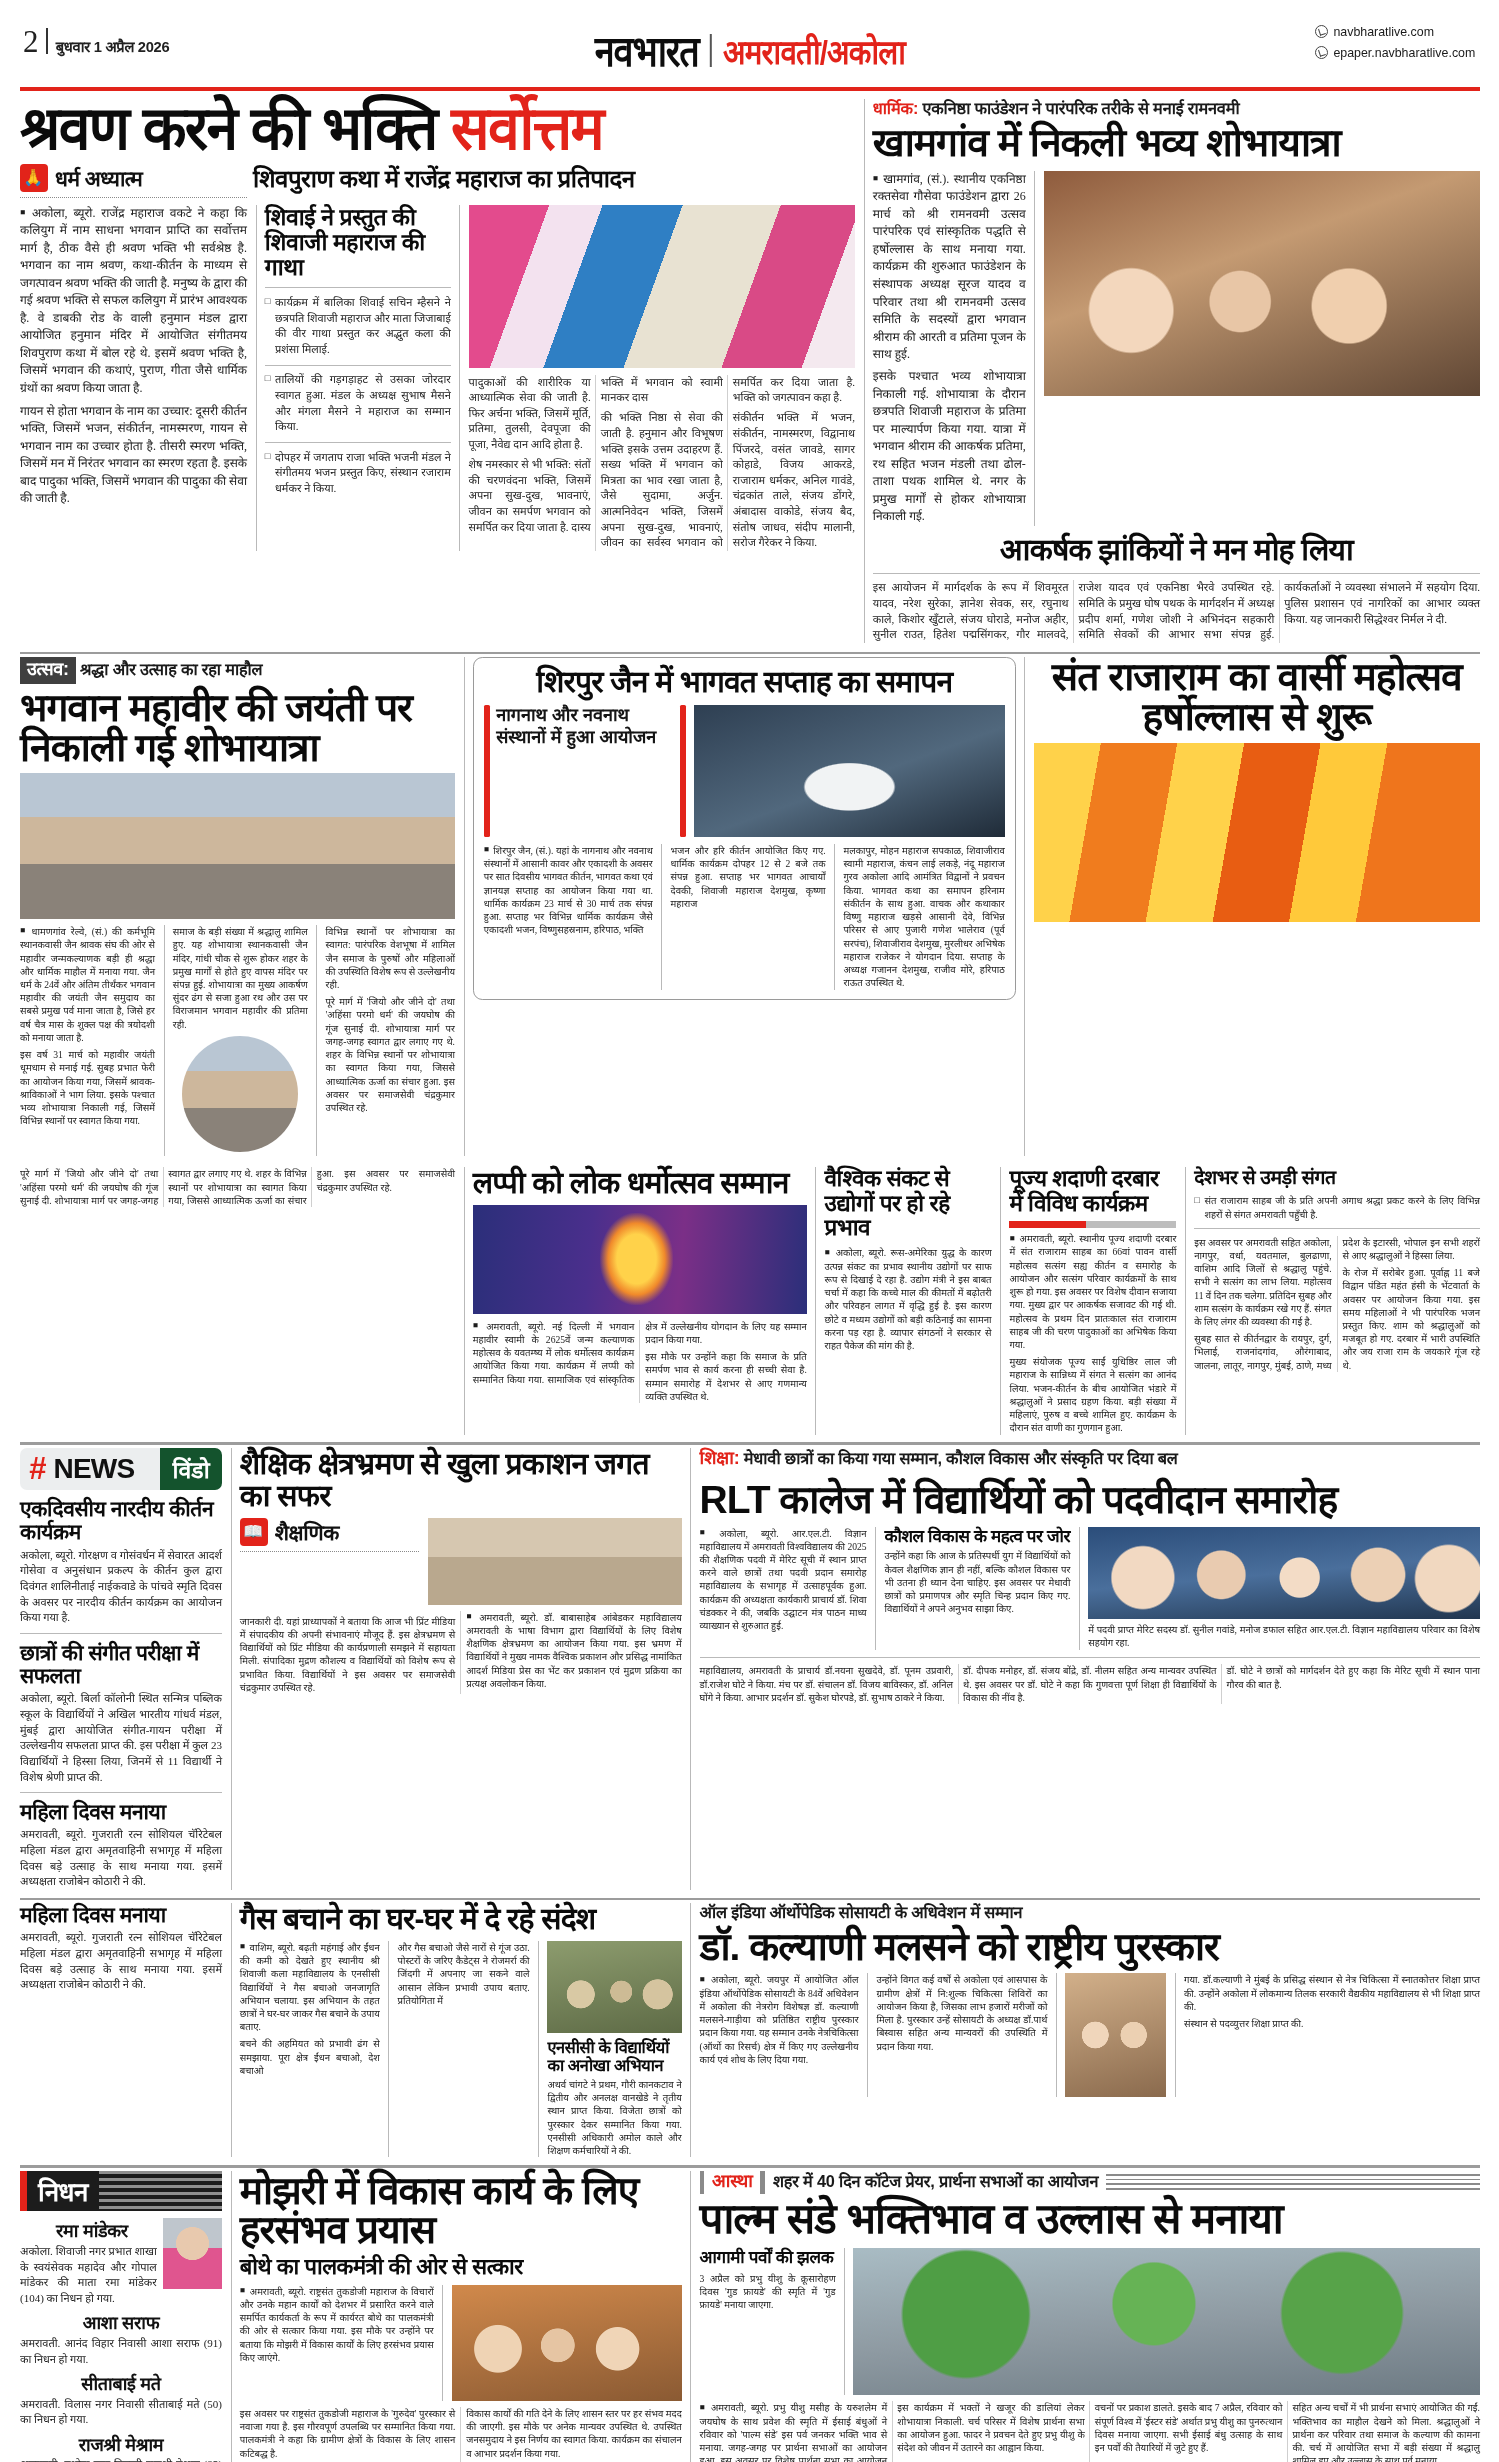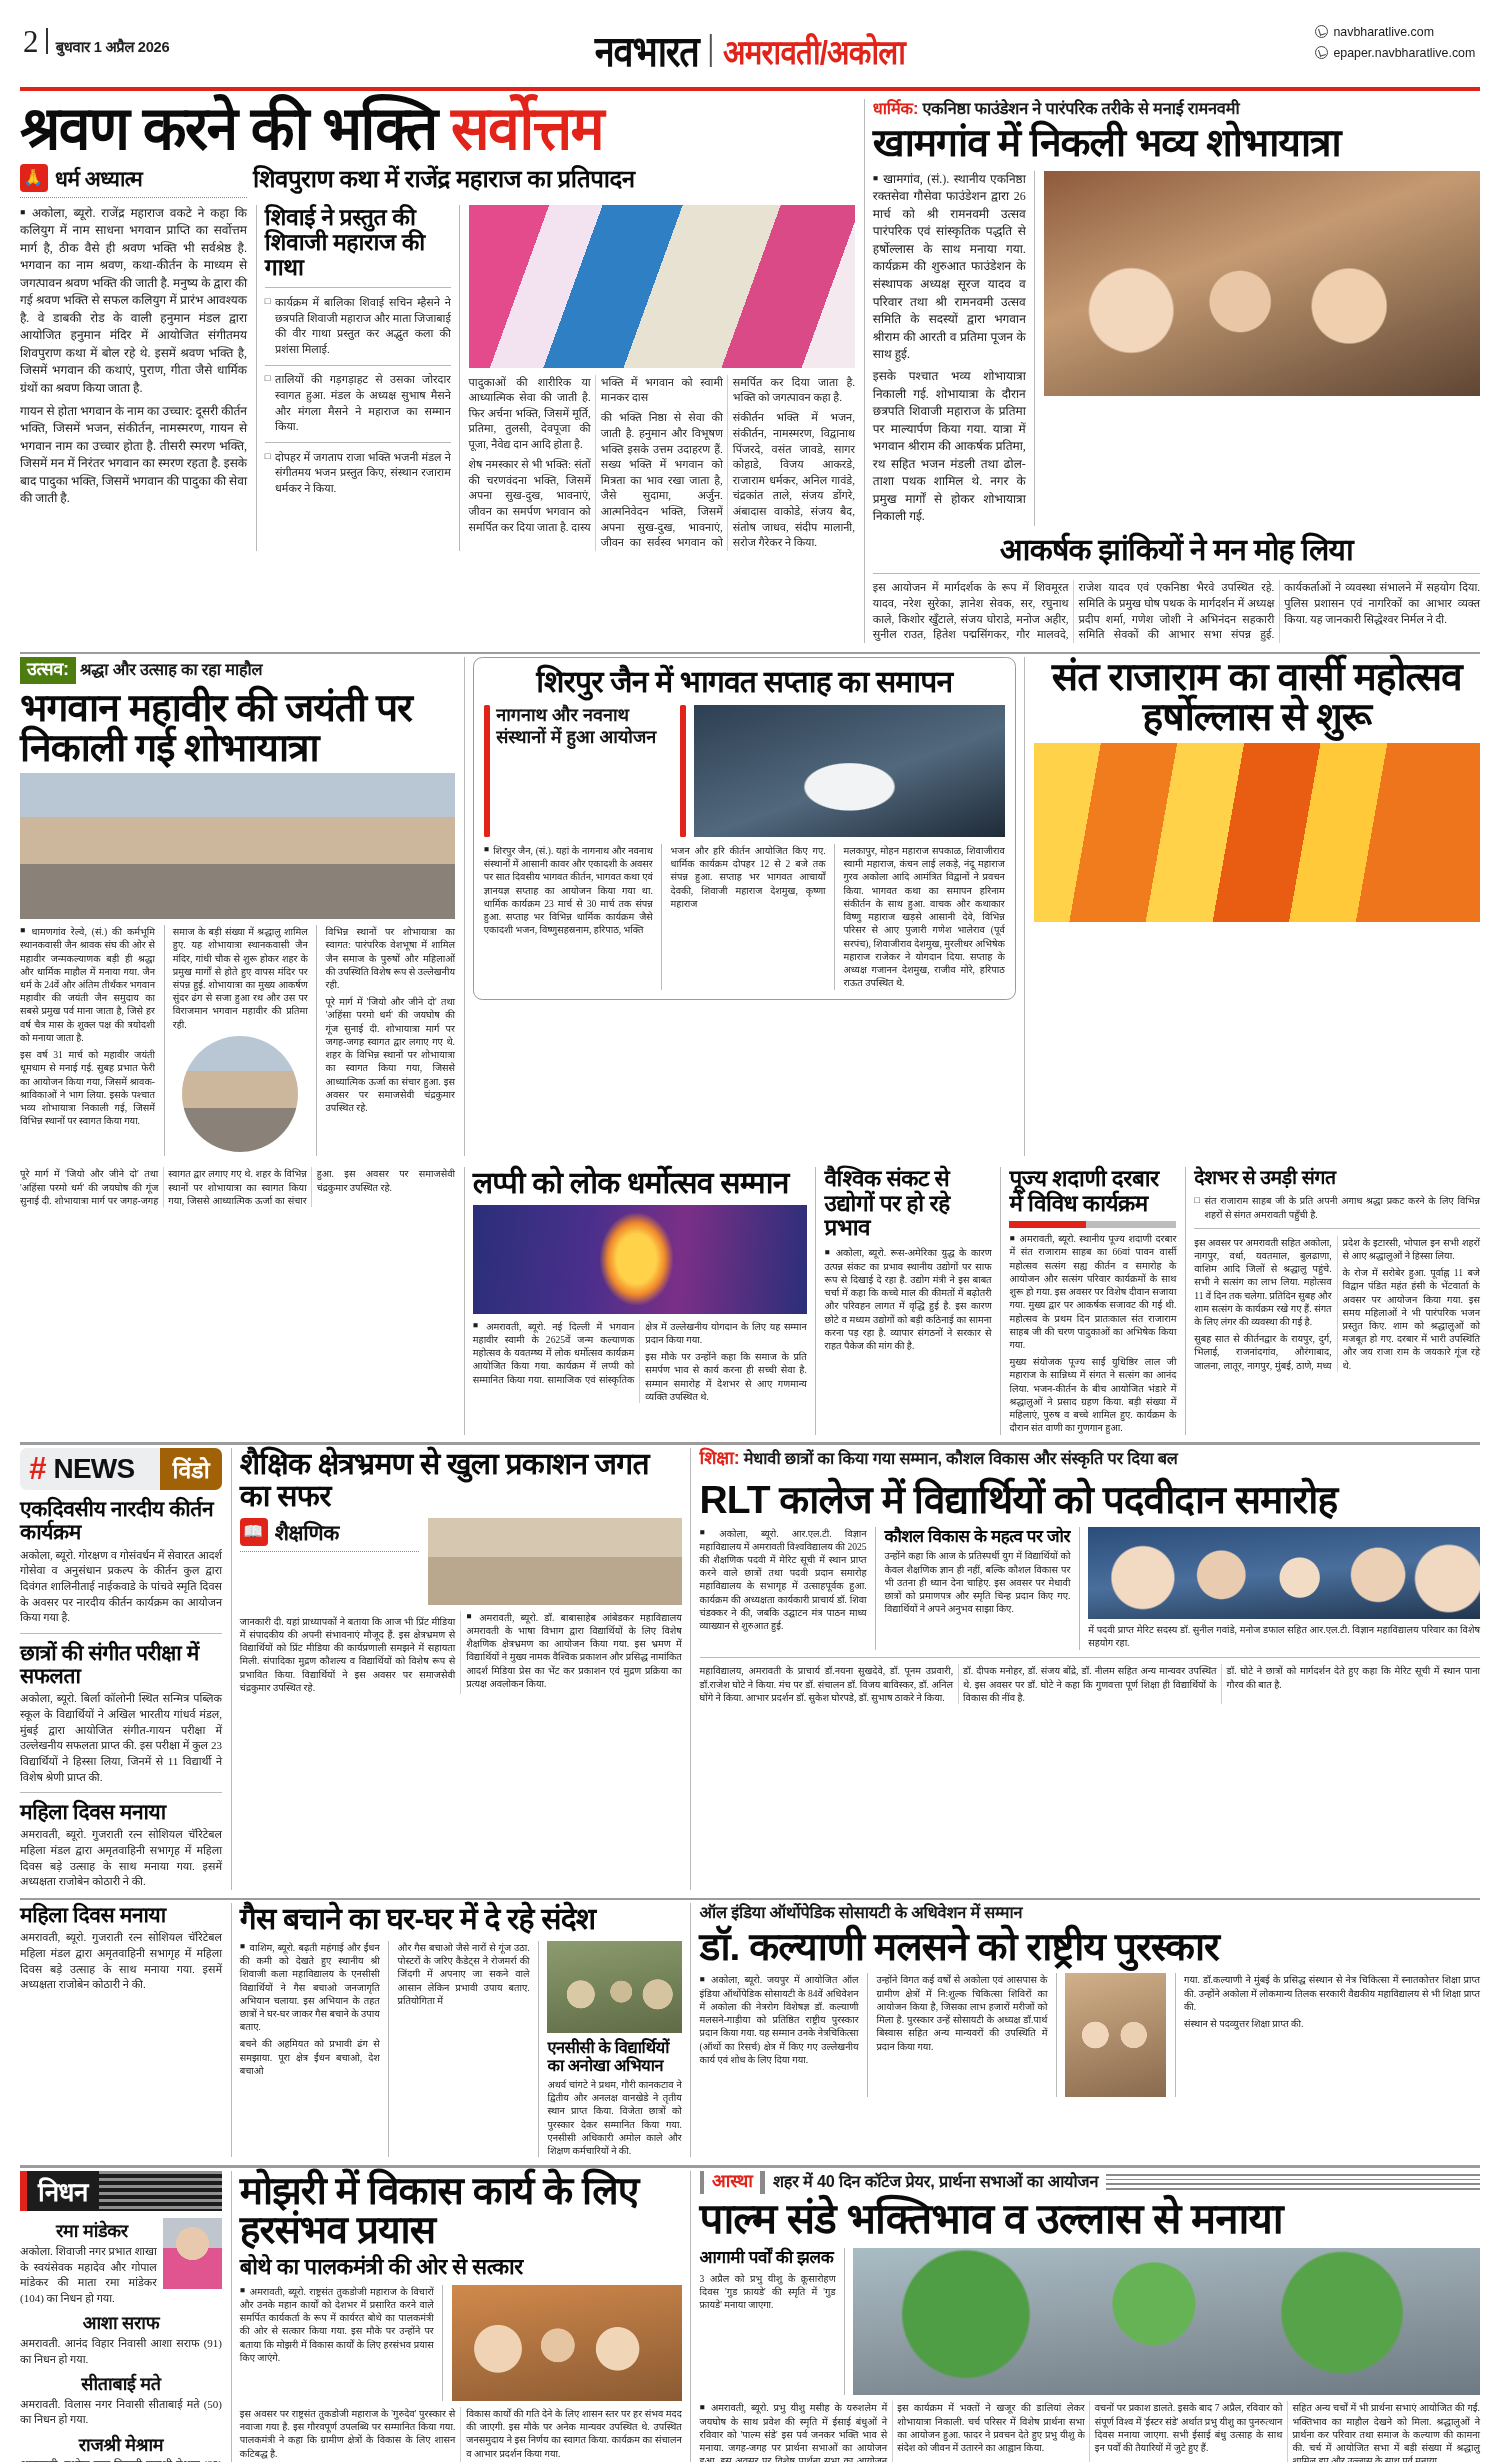--- a/index.html
+++ b/index.html
@@ -59,21 +59,21 @@
   .lead::before { content: "\25A0"; font-size: 8.5px; margin-right: 3.9px; vertical-align: 1.6px; }
   .bullet { display: flex; gap: 4.7px; align-items: flex-start; }
   .bullet::before { content: "\25A1"; font-size: 9.3px; line-height: 1.5; flex: none; }
   .dotted { border-top: 1.6px dotted #8a8a8a; margin: 5.4px 0 6.2px; }
 
   
   .badge { display: inline-flex; align-items: center; gap: 7px; }
   .badge-ico { width: 28px; height: 28px; background: #e2231a; border-radius: 3.9px; color: #fff;
                display: flex; align-items: center; justify-content: center; font-size: 16.3px; flex: none; }
   .badge-tx { font-family: "Liberation Sans", sans-serif; font-weight: 900; font-size: 21px; letter-spacing: -0.5px; }
-  .redtag { background: #4d7c0f; color: #fff; font-family: "Liberation Sans", sans-serif; font-weight: 900;
+  .redtag { background: #404040; color: #fff; font-family: "Liberation Sans", sans-serif; font-weight: 900;
             font-size: 18px; padding: 1.6px 7px 3.1px; display: inline-block; letter-spacing: -0.3px; }
   .redtag-o { color: #e2231a; font-family: "Liberation Sans", sans-serif; font-weight: 900; font-size: 18px; }
 
   
   .ph { position: relative; overflow: hidden; background: #cfd4da; }
   .ph.round { border-radius: 50%; }
   .img-stage { background:
       linear-gradient(110deg, #e34b8d 0 18%, #f3e2ef 18% 30%, #2f7fc4 30% 48%, #e8e2d2 48% 70%, #d94a86 70% 88%, #f4e9ef 88% 100%),
       #d8cfc6; }
   .img-people { background:
@@ -129,21 +129,21 @@
   
   .panel { border: 0.8px solid #9a9a9a; border-radius: 9.3px; padding: 7.8px 10px 9.3px; }
   .side-rule { width: 6.2px; background: #e2231a; flex: none; border-radius: 1.6px; }
 
   
   .newswin { display: flex; align-items: stretch; height: 42px; }
   .nw-left { flex: 1; background: #eceeef; display: flex; align-items: center; gap: 7px; padding: 0 9.3px;
              border-radius: 7px 0 0 7px; }
   .nw-hash { color: #e2231a; font-family: "Liberation Sans", sans-serif; font-weight: 900; font-size: 31px; line-height: 1; }
   .nw-news { font-family: "Liberation Sans", sans-serif; font-weight: 900; font-size: 28px; letter-spacing: -0.8px; }
-  .nw-right { background: #a16207; color: #fff; display: flex; align-items: center; padding: 0 12.4px;
+  .nw-right { background: #14532d; color: #fff; display: flex; align-items: center; padding: 0 12.4px;
               border-radius: 0 7px 7px 0; font-family: "Liberation Sans", sans-serif; font-weight: 900; font-size: 23px; }
 
   
   .obit-hd { display: flex; align-items: stretch; height: 40px; background: #1c1c1c; }
   .obit-hd .bar { width: 7px; background: #e2231a; }
   .obit-hd .tx { color: #fff; font-family: "Liberation Sans", sans-serif; font-weight: 900;
                  font-size: 26px; letter-spacing: -0.6px; padding: 1.6px 11px 0 11px; display: flex; align-items: center; }
   .obit-hd .stripes { flex: 1; background: repeating-linear-gradient(180deg, #8f8f8f 0 3.1px, #1c1c1c 3.1px 7px); }
   .obit-name { text-align: center; font-family: "Liberation Sans", sans-serif; font-weight: 900;
                font-size: 18px; margin: 3.9px 0 1.6px; letter-spacing: -0.3px; }

